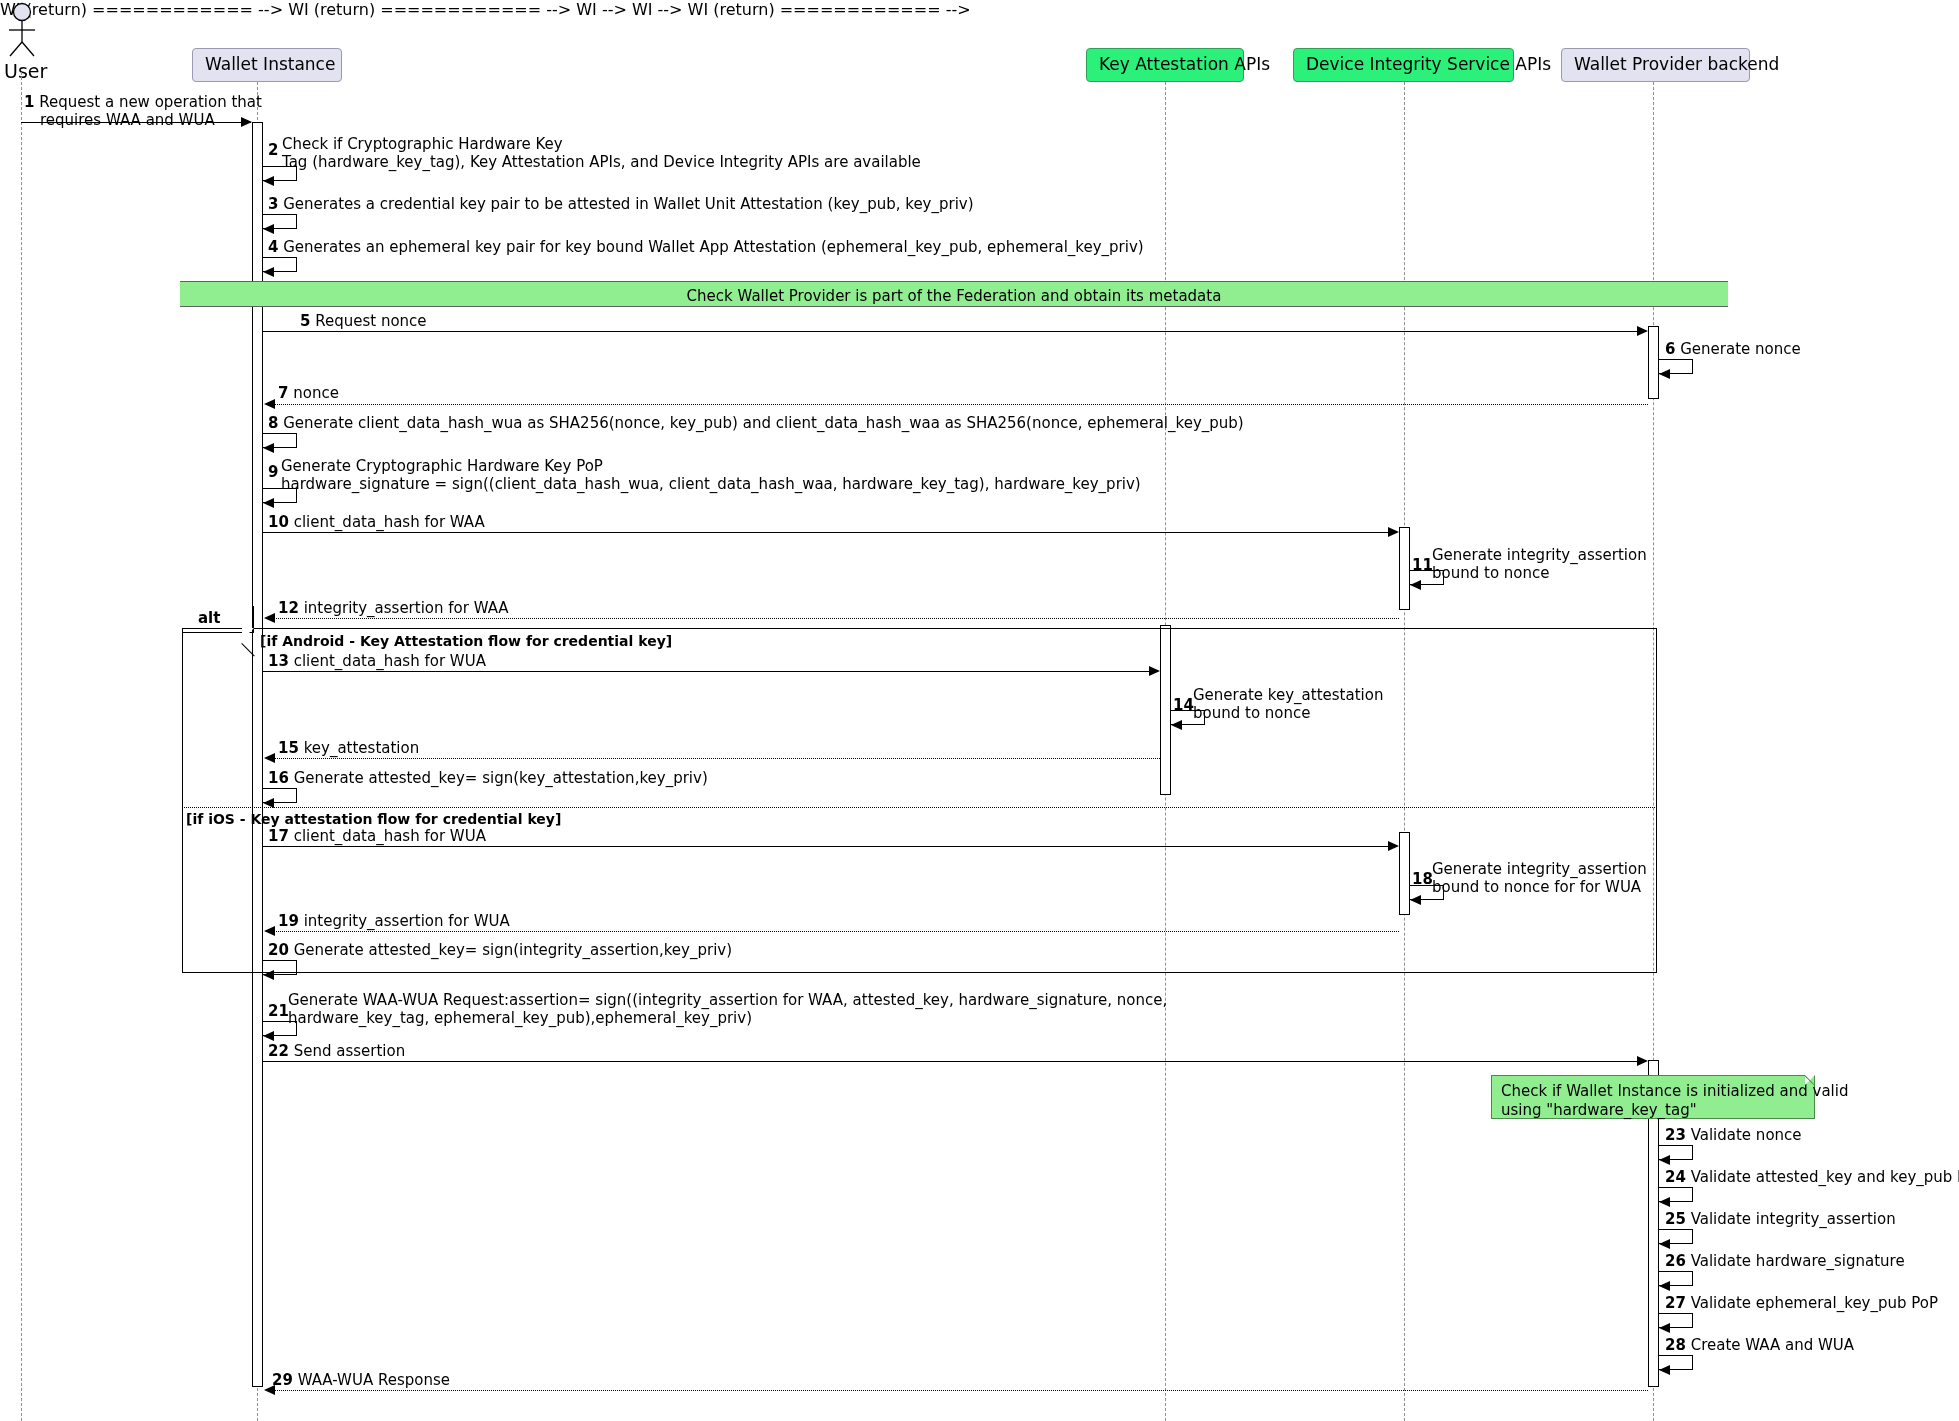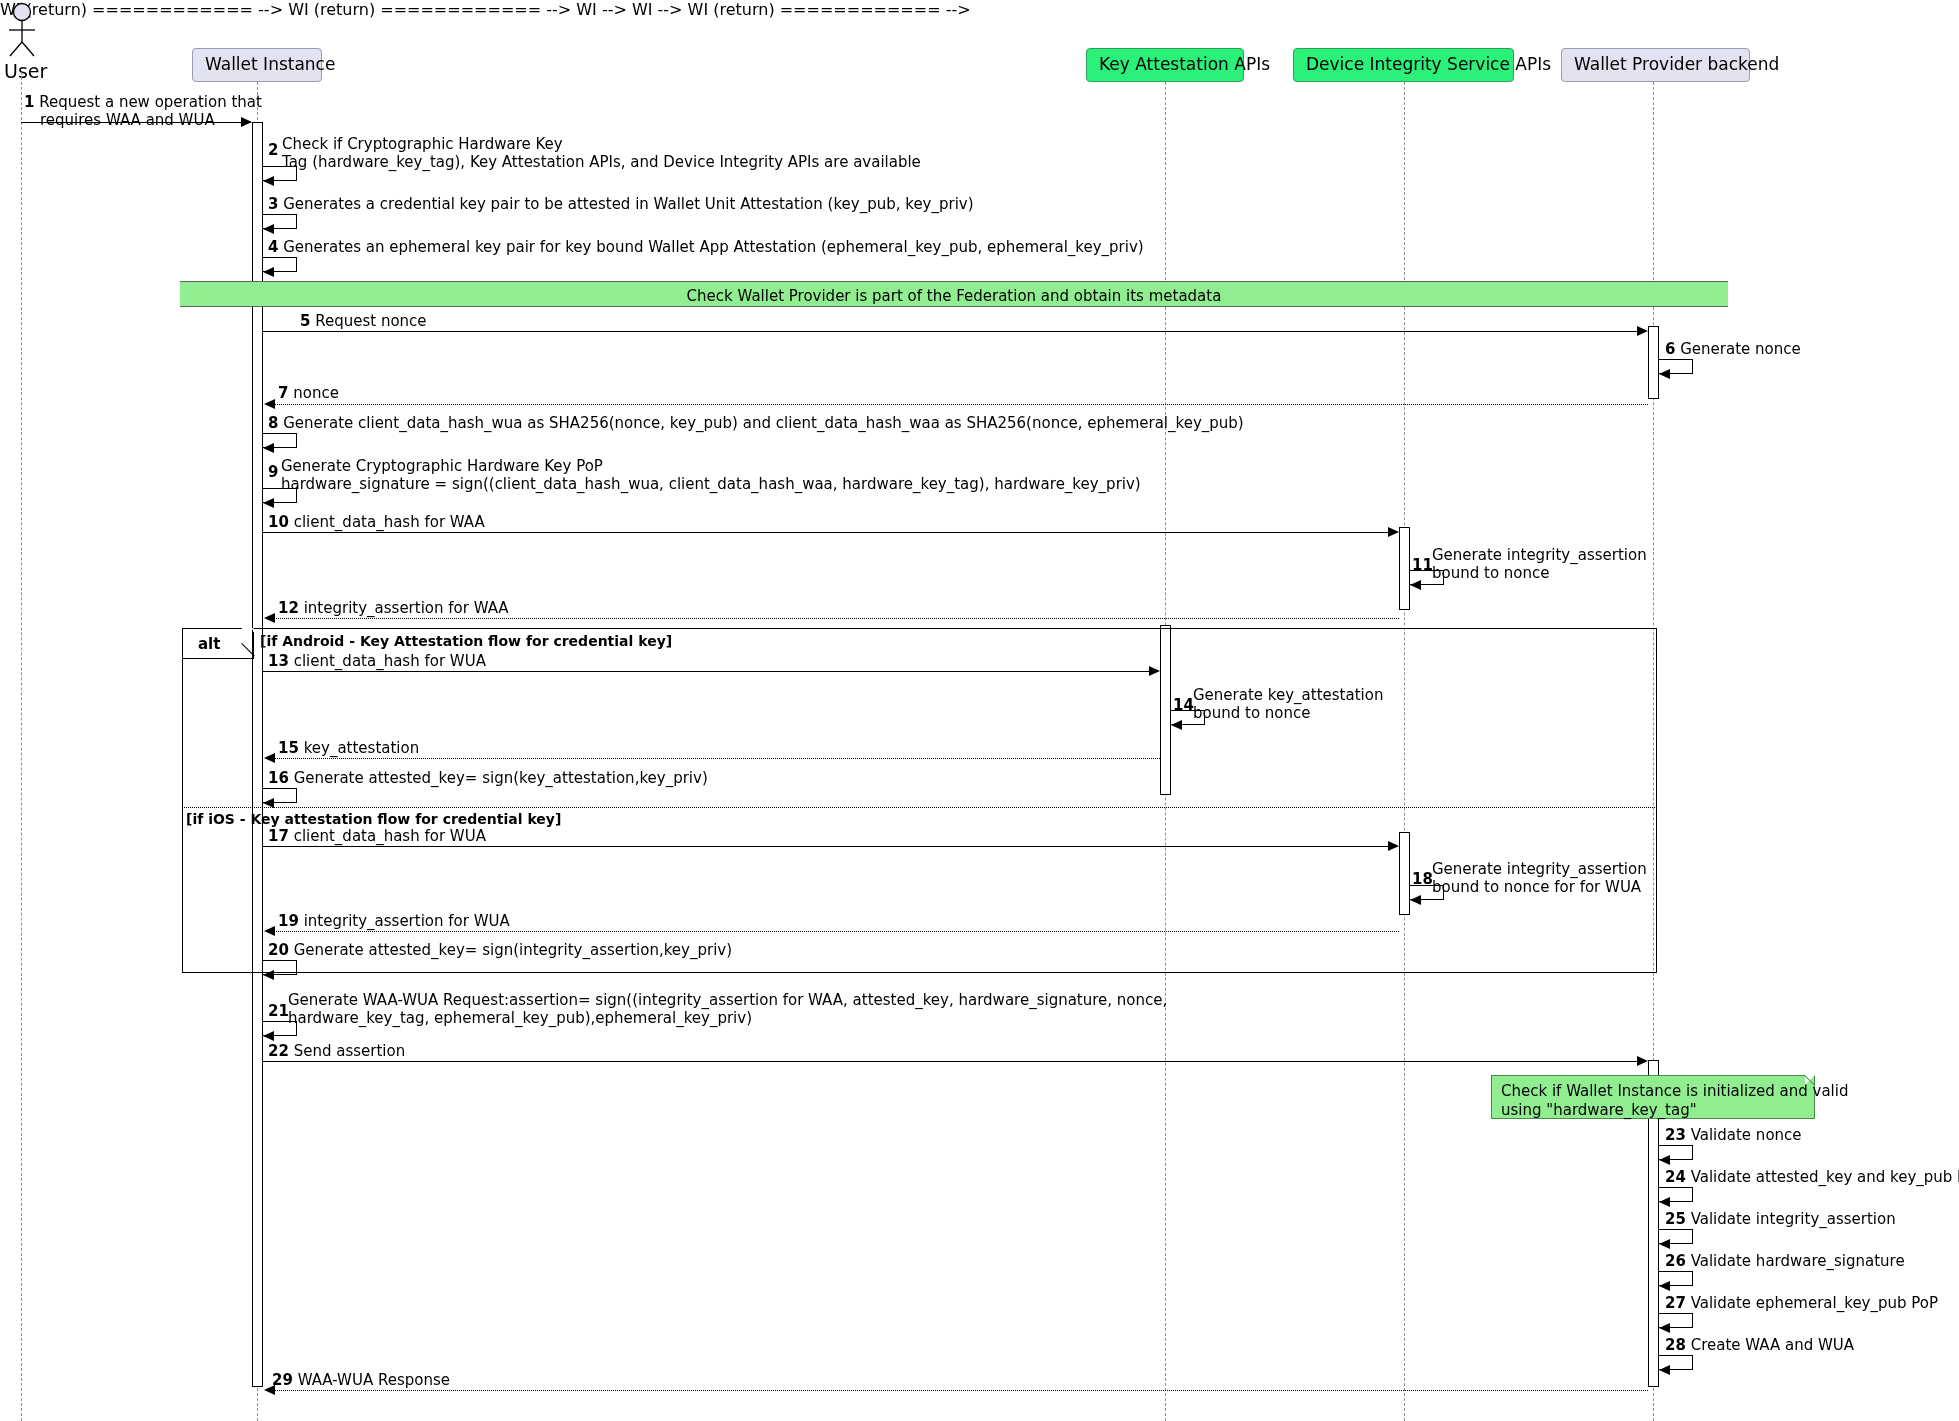--- a/index.html
+++ b/index.html
@@ -188,21 +188,21 @@
   <svg class="abs" style="left:2px; top:2px;" width="40" height="58">
     <circle cx="20" cy="10" r="8.5" fill="#e2e2f0" stroke="#000" stroke-width="1.3"></circle>
     <line x1="20" y1="19" x2="20" y2="40" stroke="#000" stroke-width="1.3"></line>
     <line x1="7" y1="28" x2="33" y2="28" stroke="#000" stroke-width="1.3"></line>
     <line x1="20" y1="40" x2="8" y2="54" stroke="#000" stroke-width="1.3"></line>
     <line x1="20" y1="40" x2="32" y2="54" stroke="#000" stroke-width="1.3"></line>
   </svg>
   <div class="actor-label" style="left:4px; top:60px;">User</div>
 
   
-  <div class="participant lilac" style="left:192px; top:48px; width:130px;">Wallet Instance</div>
+  <div class="participant lilac" style="left:192px; top:48px; width:150px;">Wallet Instance</div>
   <div class="participant green" style="left:1086px; top:48px; width:158px;">Key Attestation APIs</div>
   <div class="participant green" style="left:1293px; top:48px; width:221px;">Device Integrity Service APIs</div>
   <div class="participant lilac" style="left:1561px; top:48px; width:189px;">Wallet Provider backend</div>
 
   
   <div class="lifeline" style="left:21px;   top:72px;  height:1349px;"></div>
   <div class="lifeline" style="left:257px;  top:82px;  height:1339px;"></div>
   <div class="lifeline" style="left:1165px; top:82px;  height:1339px;"></div>
   <div class="lifeline" style="left:1404px; top:82px;  height:1339px;"></div>
   <div class="lifeline" style="left:1653px; top:82px;  height:1339px;"></div>
@@ -282,21 +282,21 @@
   <div class="selfloop" style="left:1410px; top:570px; width:34px; height:15px;"></div>
   <div class="arrow-l" style="left:1410px; top:580px;"></div>
 
    WI (return) ============ --&gt;
   <div class="msg-text" style="left:278px; top:600px;"><span class="num">12</span> <span>integrity_assertion for WAA</span></div>
   <div class="msg-line dotted" style="left:274px; top:618px; width:1125px;"></div>
   <div class="arrow-l" style="left:264px; top:613px;"></div>
 
   
   <div class="frag" style="left:182px; top:628px; width:1475px; height:345px;"></div>
-  <div class="frag-tab" style="left:182px; top:632px; width:72px; height:27px;">
+  <div class="frag-tab" style="left:182px; top:606px; width:72px; height:27px;">
     <span>alt</span>
   </div>
   <div class="frag-tab-cut" style="left:242px; top:628px;"></div>
   <div class="frag-tab-diag" style="left:242px; top:643px;"></div>
 
   <div class="frag-cond" style="left:260px; top:633px;">[if Android - Key Attestation flow for credential key]</div>
 
   
   <div class="msg-text" style="left:268px; top:653px;"><span class="num">13</span> <span>client_data_hash for WUA</span></div>
   <div class="msg-line" style="left:263px; top:671px; width:889px;"></div>

